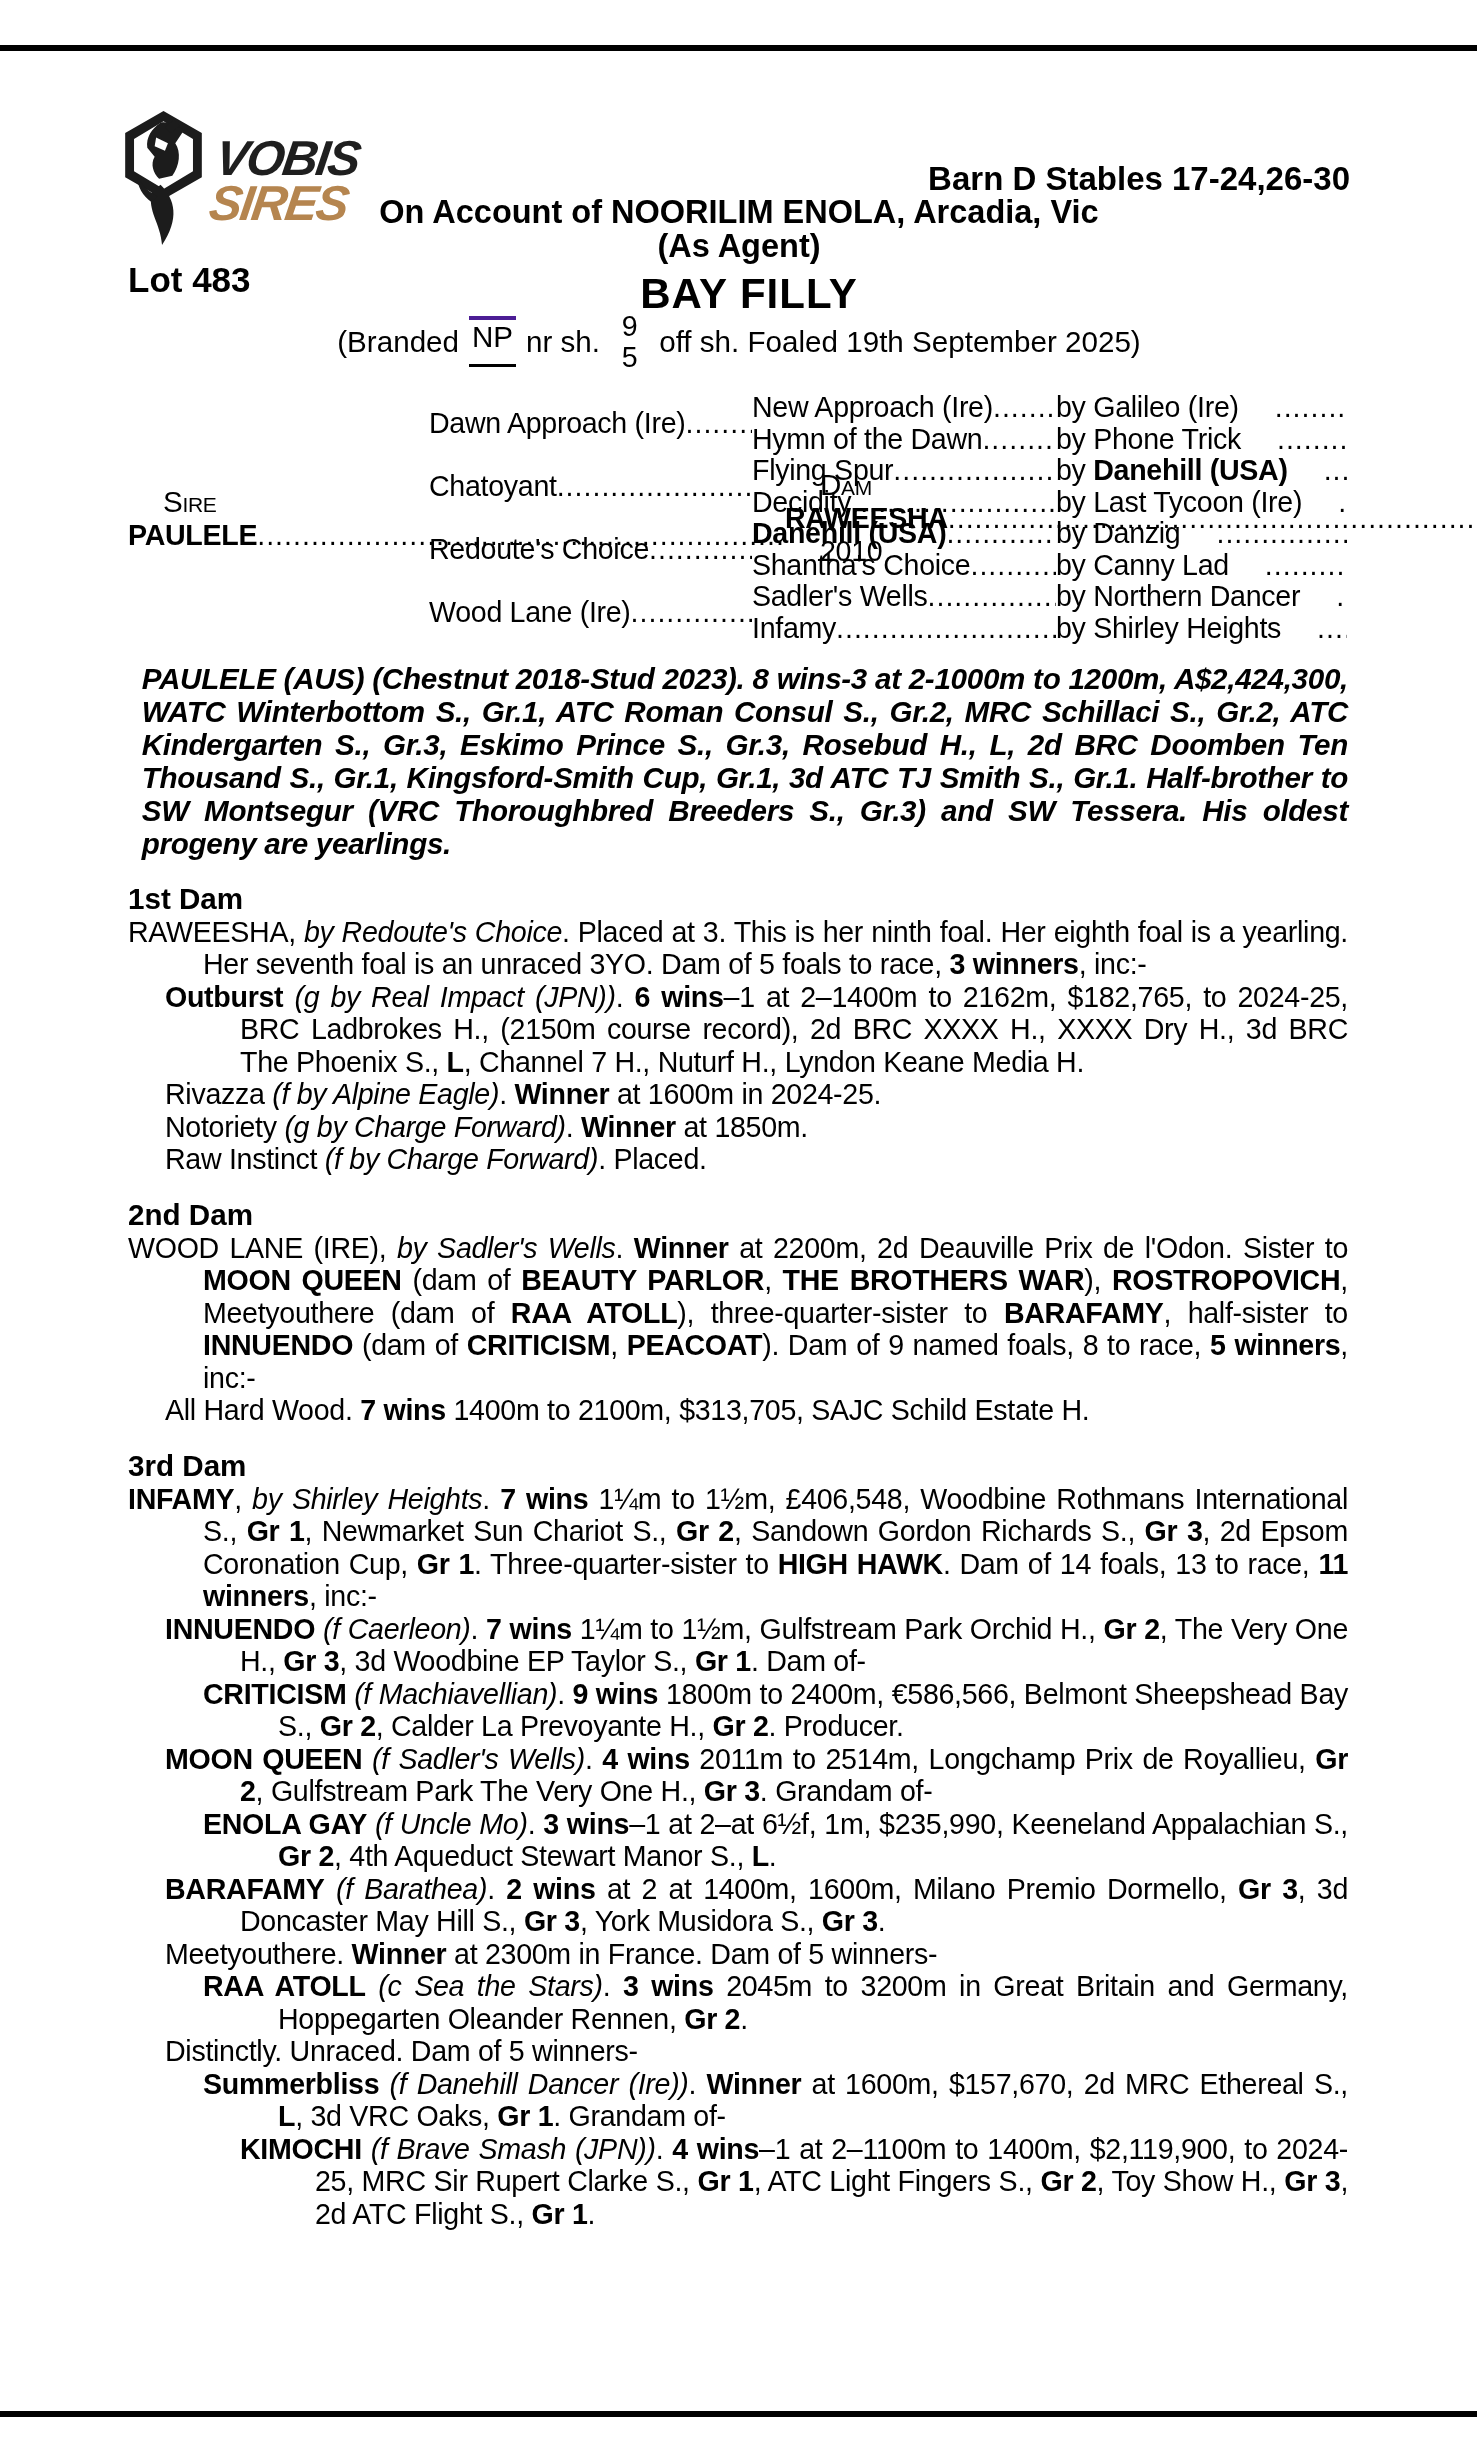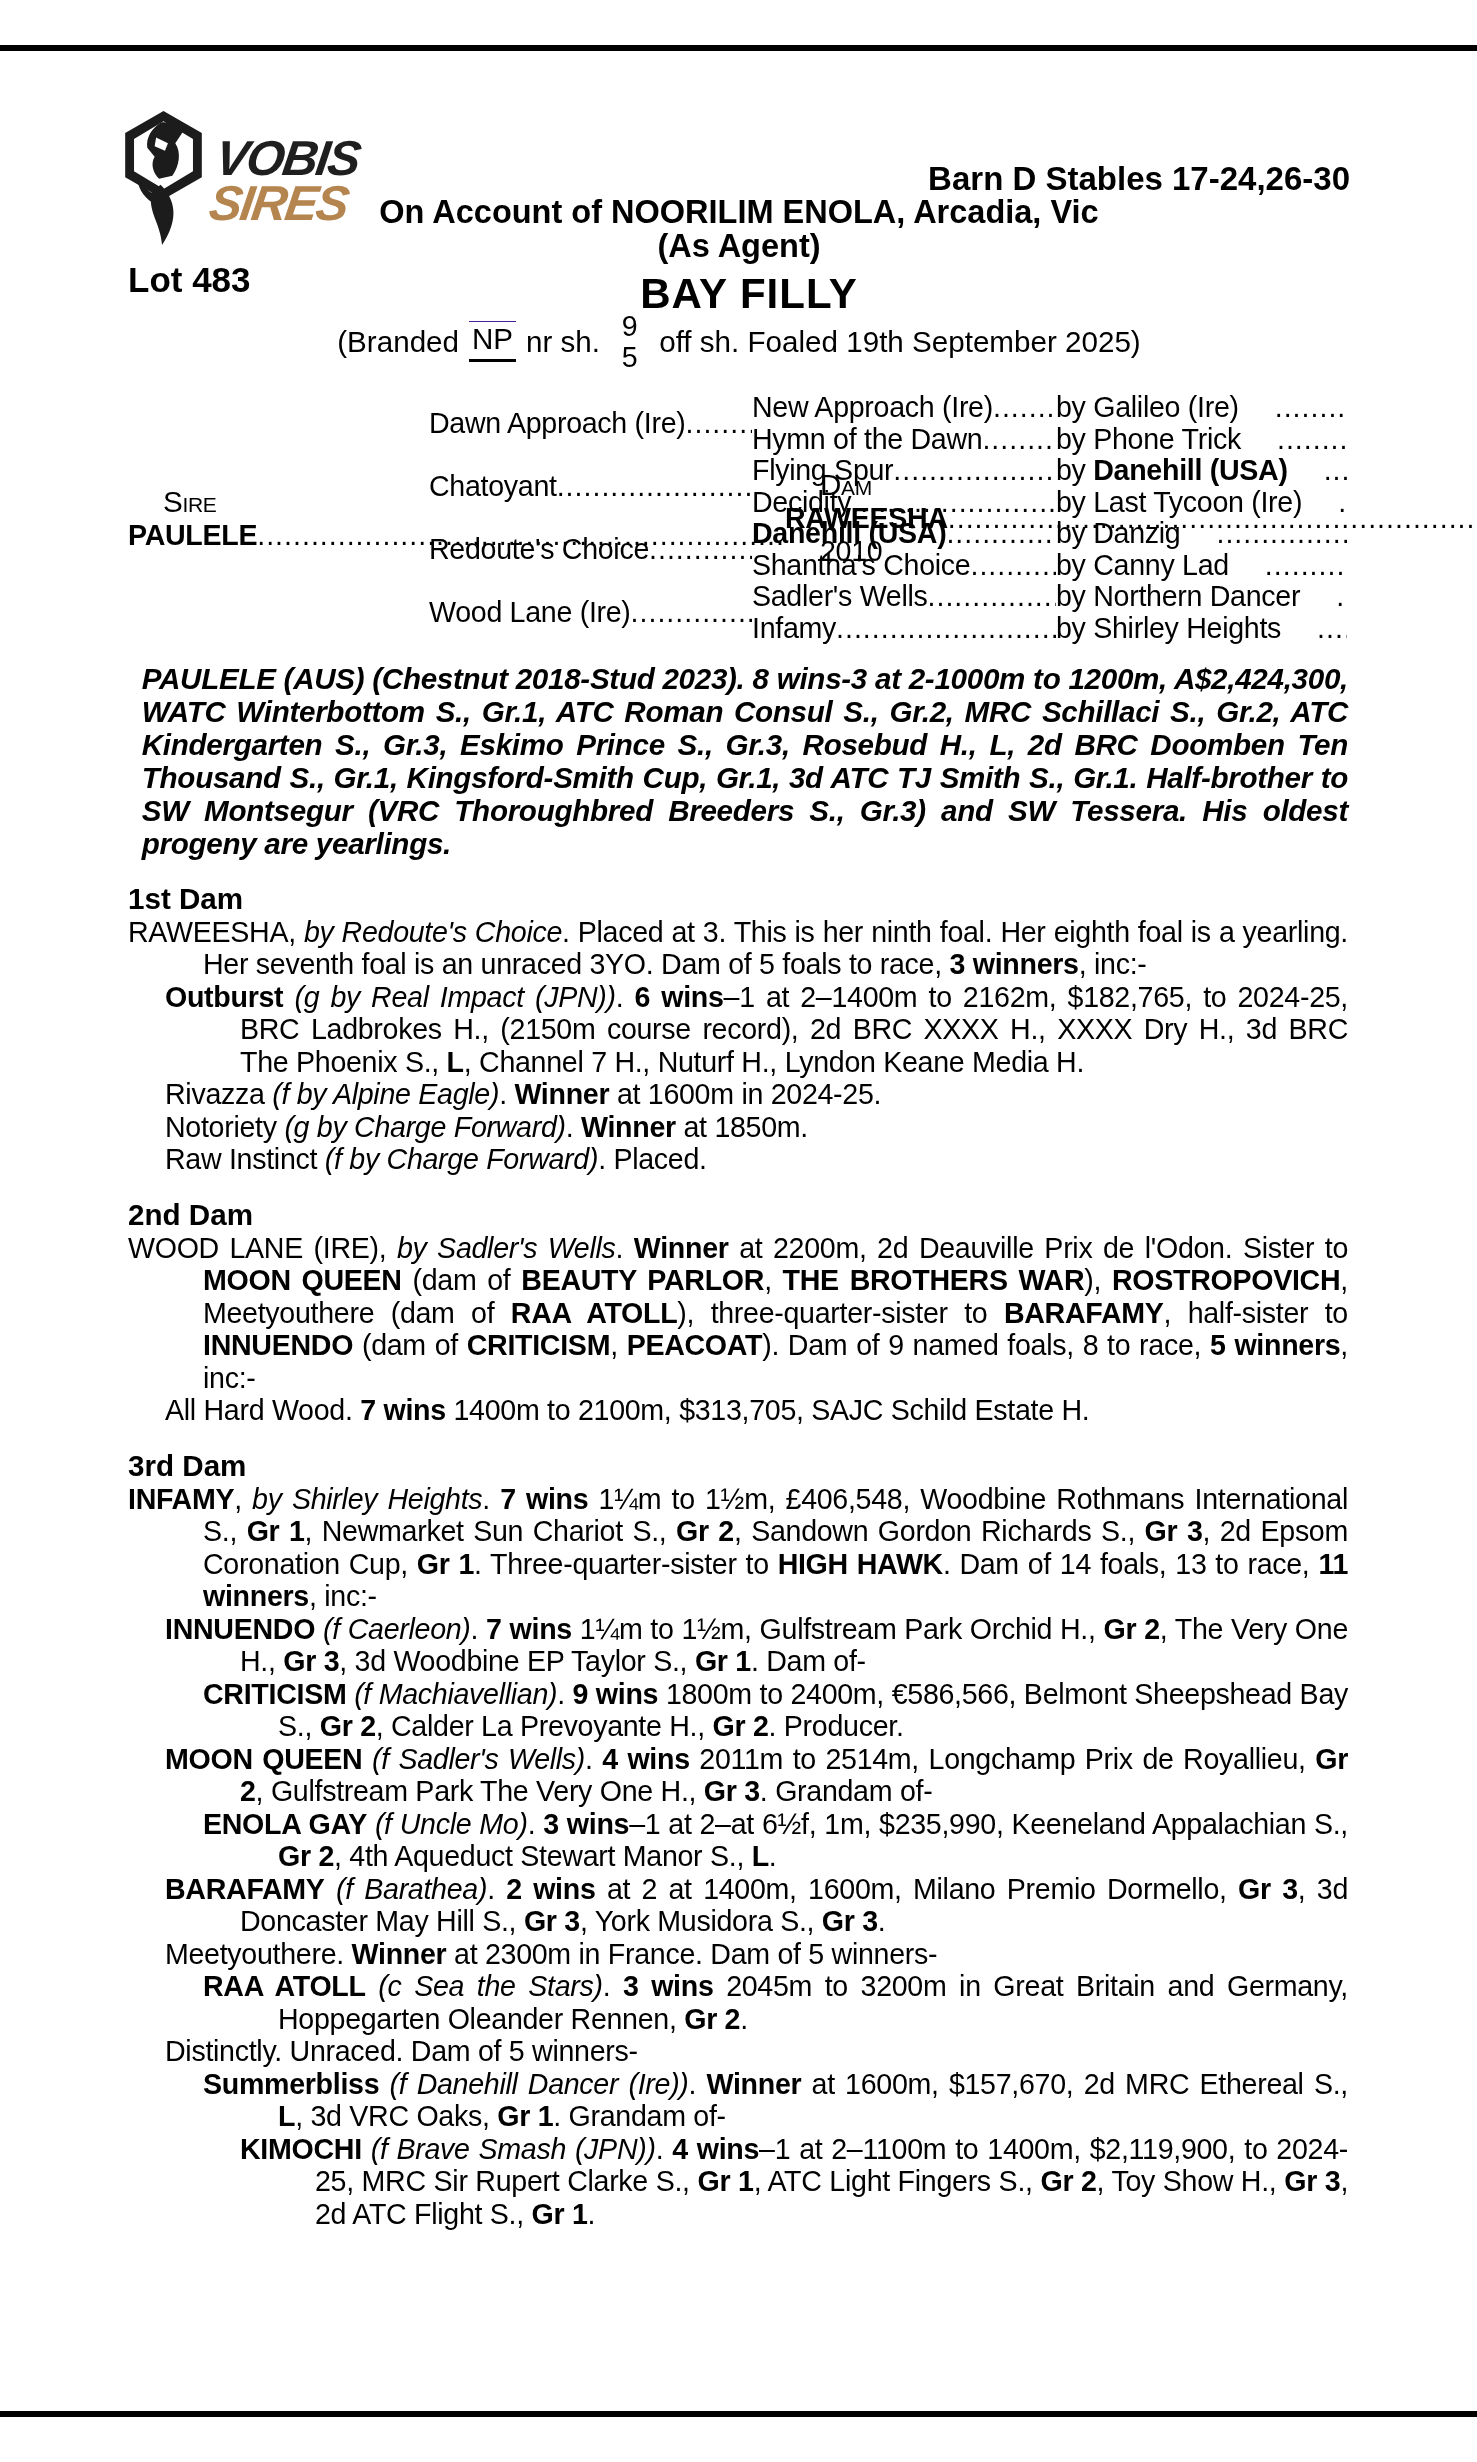--- a/index.html
+++ b/index.html
@@ -20,21 +20,21 @@
   .logo-text { margin-top:25.6px; margin-left:2px; transform:skewX(-8deg); line-height:1; }
   .logo-vobis { font-size:49px; font-weight:bold; font-style:italic; letter-spacing:-2px; color:#1f1f1f; }
   .logo-sires { font-size:49px; font-weight:bold; font-style:italic; letter-spacing:-2px; margin-top:-3.9px; }
 
   .barn { position:absolute; top:160px; right:128px; font-size:33px; font-weight:bold; }
   .account { position:absolute; top:194px; left:0; width:100%; text-align:center; font-size:32.5px; font-weight:bold; }
   .agent { position:absolute; top:228px; left:0; width:100%; text-align:center; font-size:32.5px; font-weight:bold; }
   .lot { position:absolute; top:260px; left:128px; font-size:35px; font-weight:bold; }
   .title { position:absolute; top:270px; left:10px; width:100%; text-align:center; font-size:42px; font-weight:bold; letter-spacing:1px; }
   .brand-line { position:absolute; top:311px; left:0; width:100%; display:flex; justify-content:center; align-items:center; font-size:29.6px; }
-  .brand-mark { border-top:1px solid #4c1d95; border-bottom:3px solid #000; padding:1px 3px 4px 3px; margin:0 9.9px; line-height:1.05; }
+  .brand-mark { border-top:4px solid #4c1d95; border-bottom:3px solid #000; padding:1px 3px 12px 3px; margin:0 9.9px; line-height:1.05; }
   .brand-frac { display:inline-flex; flex-direction:column; align-items:center; margin:0 21.7px; font-size:28.6px; line-height:30.5px; }
 
   
   .flow { position:absolute; top:392px; left:128px; width:1220px; }
   .ped { display:flex; font-size:28.6px; letter-spacing:-0.3px; margin-bottom:17.7px; }
   .ped-col1 { width:301px; display:flex; flex-direction:row; }
   .ped-col1 > div { flex:1; display:flex; flex-direction:column; justify-content:center; }
   .ped-label { padding-left:35px; font-variant:small-caps; font-size:29.6px; }
   .ped-year { padding-left:35px; }
   .ped-col2 { width:323px; display:flex; flex-direction:column; }

